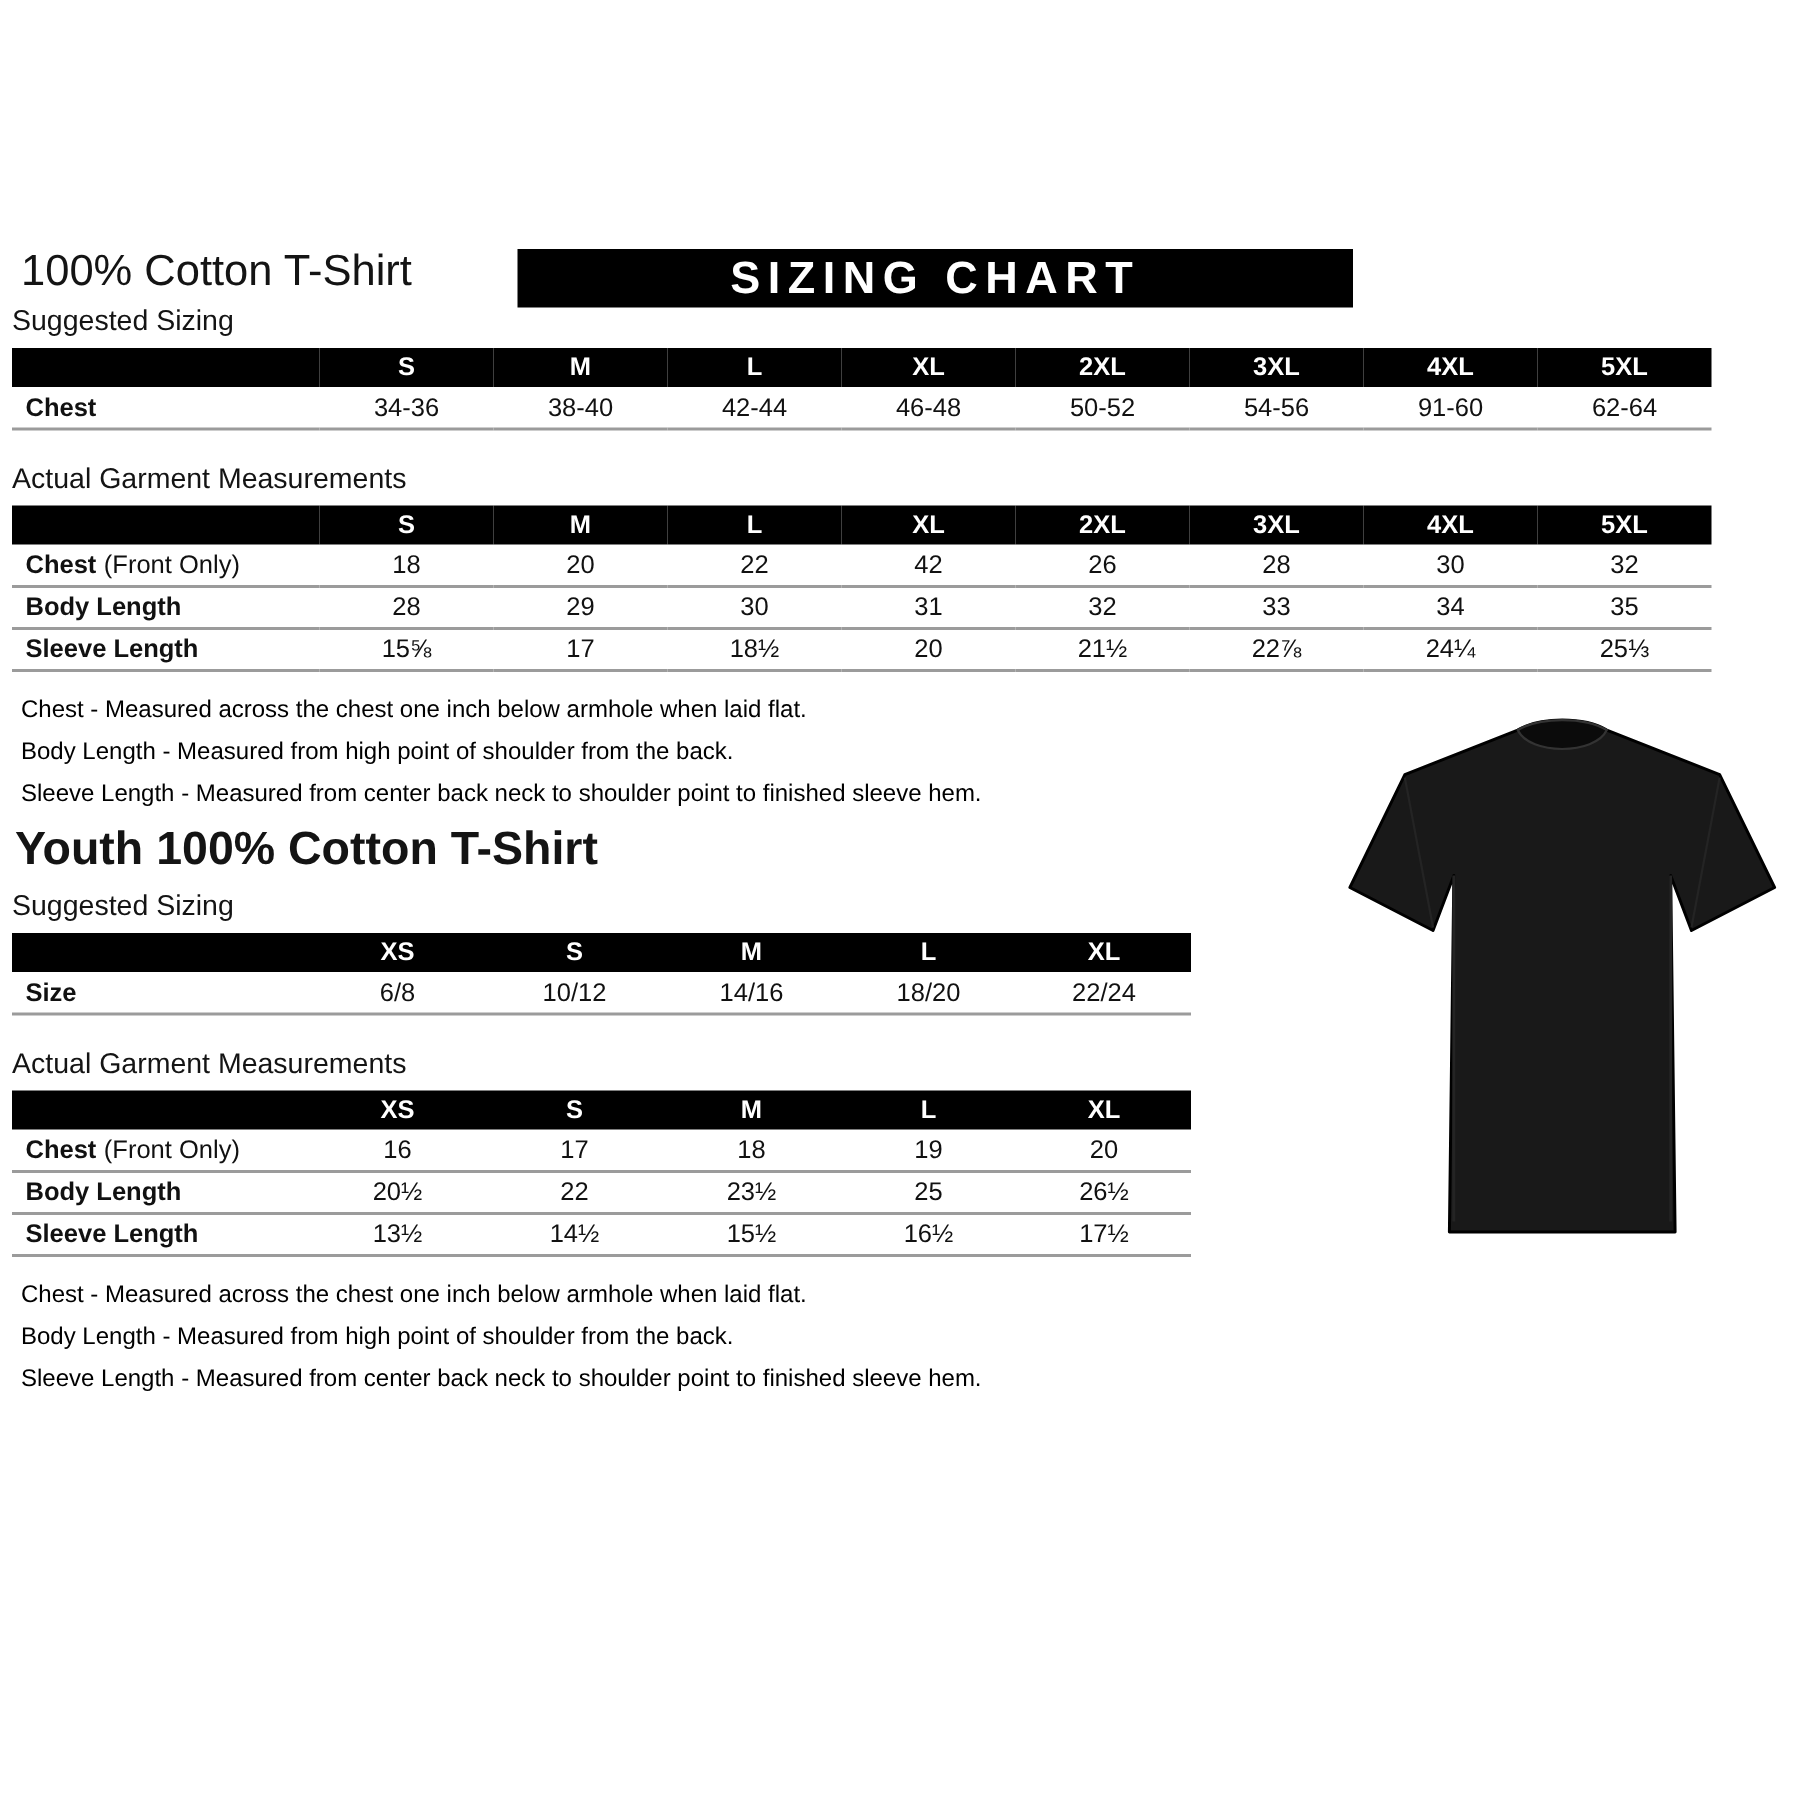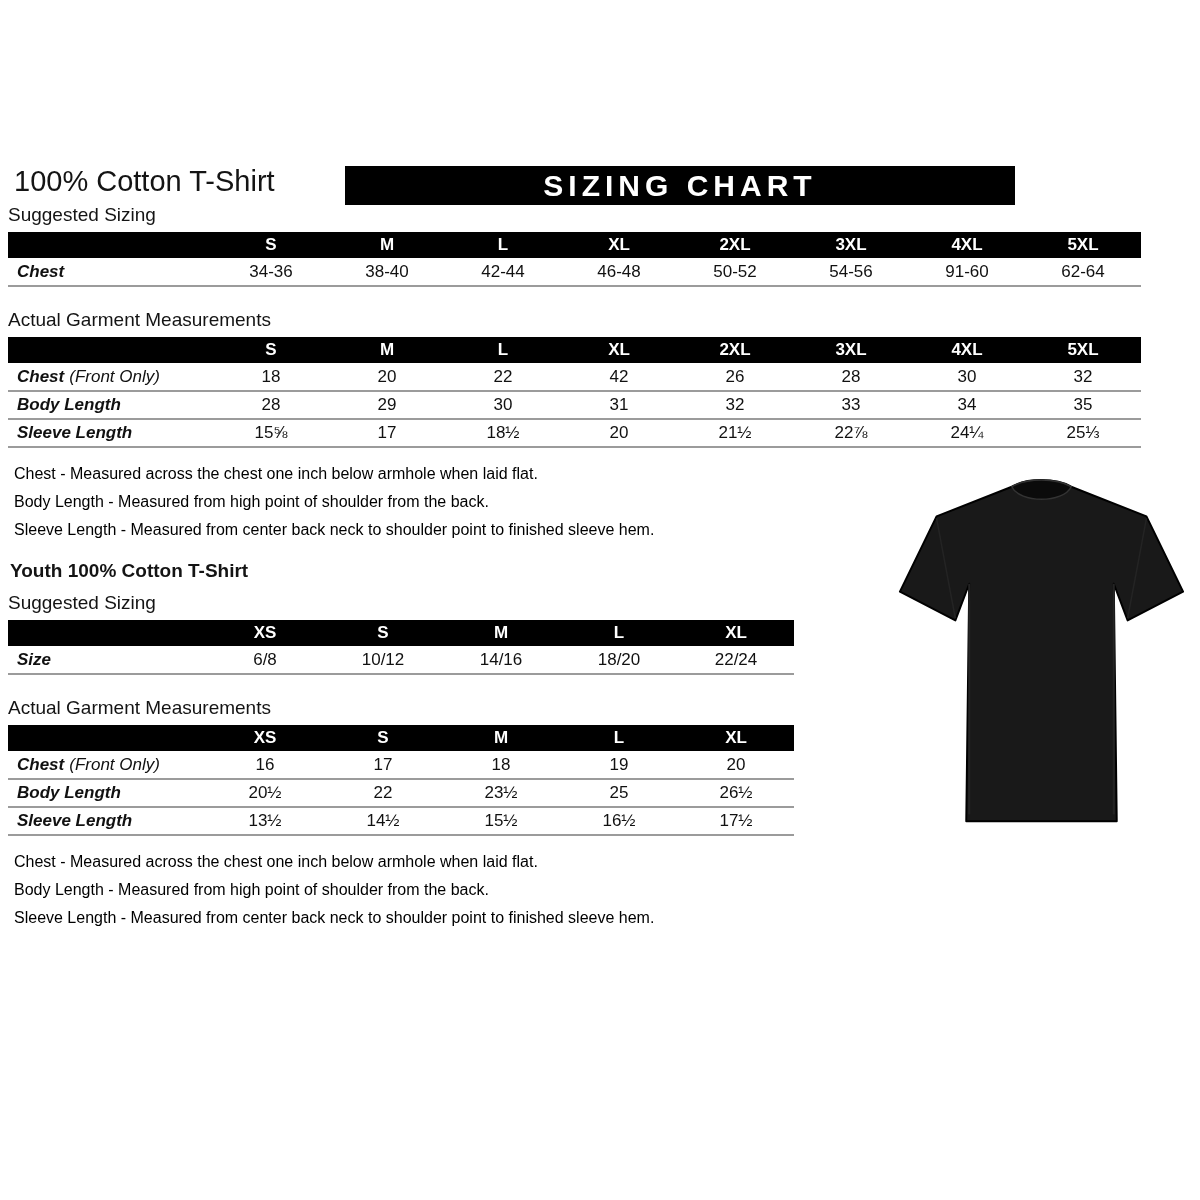--- a/index.html
+++ b/index.html
@@ -10,45 +10,45 @@
     font-family: "Liberation Sans", "DejaVu Sans", sans-serif;
     color: #111111;
     overflow: hidden;
   }
   .adult-title {
     position: absolute; left: 14px; top: 165px;
     font-size: 29px; font-weight: 400; color: #141414;
   }
   .banner {
     position: absolute; left: 345px; top: 166px;
-    width: 670px; height: 39px;
+    width: 557px; height: 39px;
     background: #000000; color: #ffffff;
     font-size: 30px; font-weight: 700; letter-spacing: 5px;
     text-align: center; line-height: 39px;
   }
   .flow { position: absolute; left: 0; top: 204px; width: 1041px; }
   .sec-label { font-size: 19px; font-weight: 400; margin: 0 0 6px 8px; color: #141414; }
   .gap-top { margin-top: 22px; }
   table.tbl { border-collapse: collapse; table-layout: fixed; margin-left: 8px; }
   table.adult { width: 1133px; }
   table.youth { width: 786px; }
   .tbl thead th {
     background: #000000; color: #ffffff;
     font-size: 17px; font-weight: 700;
     height: 26px; text-align: center; padding: 0;
   }
   .tbl tbody td {
     font-size: 17px; height: 28px; text-align: center;
     border-bottom: 2px solid #9b9b9b; padding: 0; color: #111111;
   }
-  .tbl tbody td.lbl { text-align: left; padding-left: 9px; font-weight: 700; font-style: italic; }
+  .tbl tbody td.lbl { text-align: left; padding-left: 9px; font-weight: 700; }
   .tbl tbody td.lbl .sub { font-weight: 400; margin-left: 5px; }
   .notes { margin: 12px 0 0 14px; }
   .note { font-size: 16px; line-height: 28px; color: #000000; }
-  .youth-title { font-size: 19px; font-weight: 700; margin: 16px 0 4px 10px; color: #141414; }
+  .youth-title { font-size: 31px; font-weight: 700; margin: 4px 0 4px 10px; color: #141414; }
   .sec-label2 { margin-top: 10px; }
   .tshirt-wrap { position: absolute; left: 893px; top: 472px; width: 297px; height: 368px; }
 </style>
 </head>
 <body>
 
 <div class="adult-title">100% Cotton T-Shirt</div>
 <div class="banner">SIZING CHART</div>
 
 <div class="flow">

